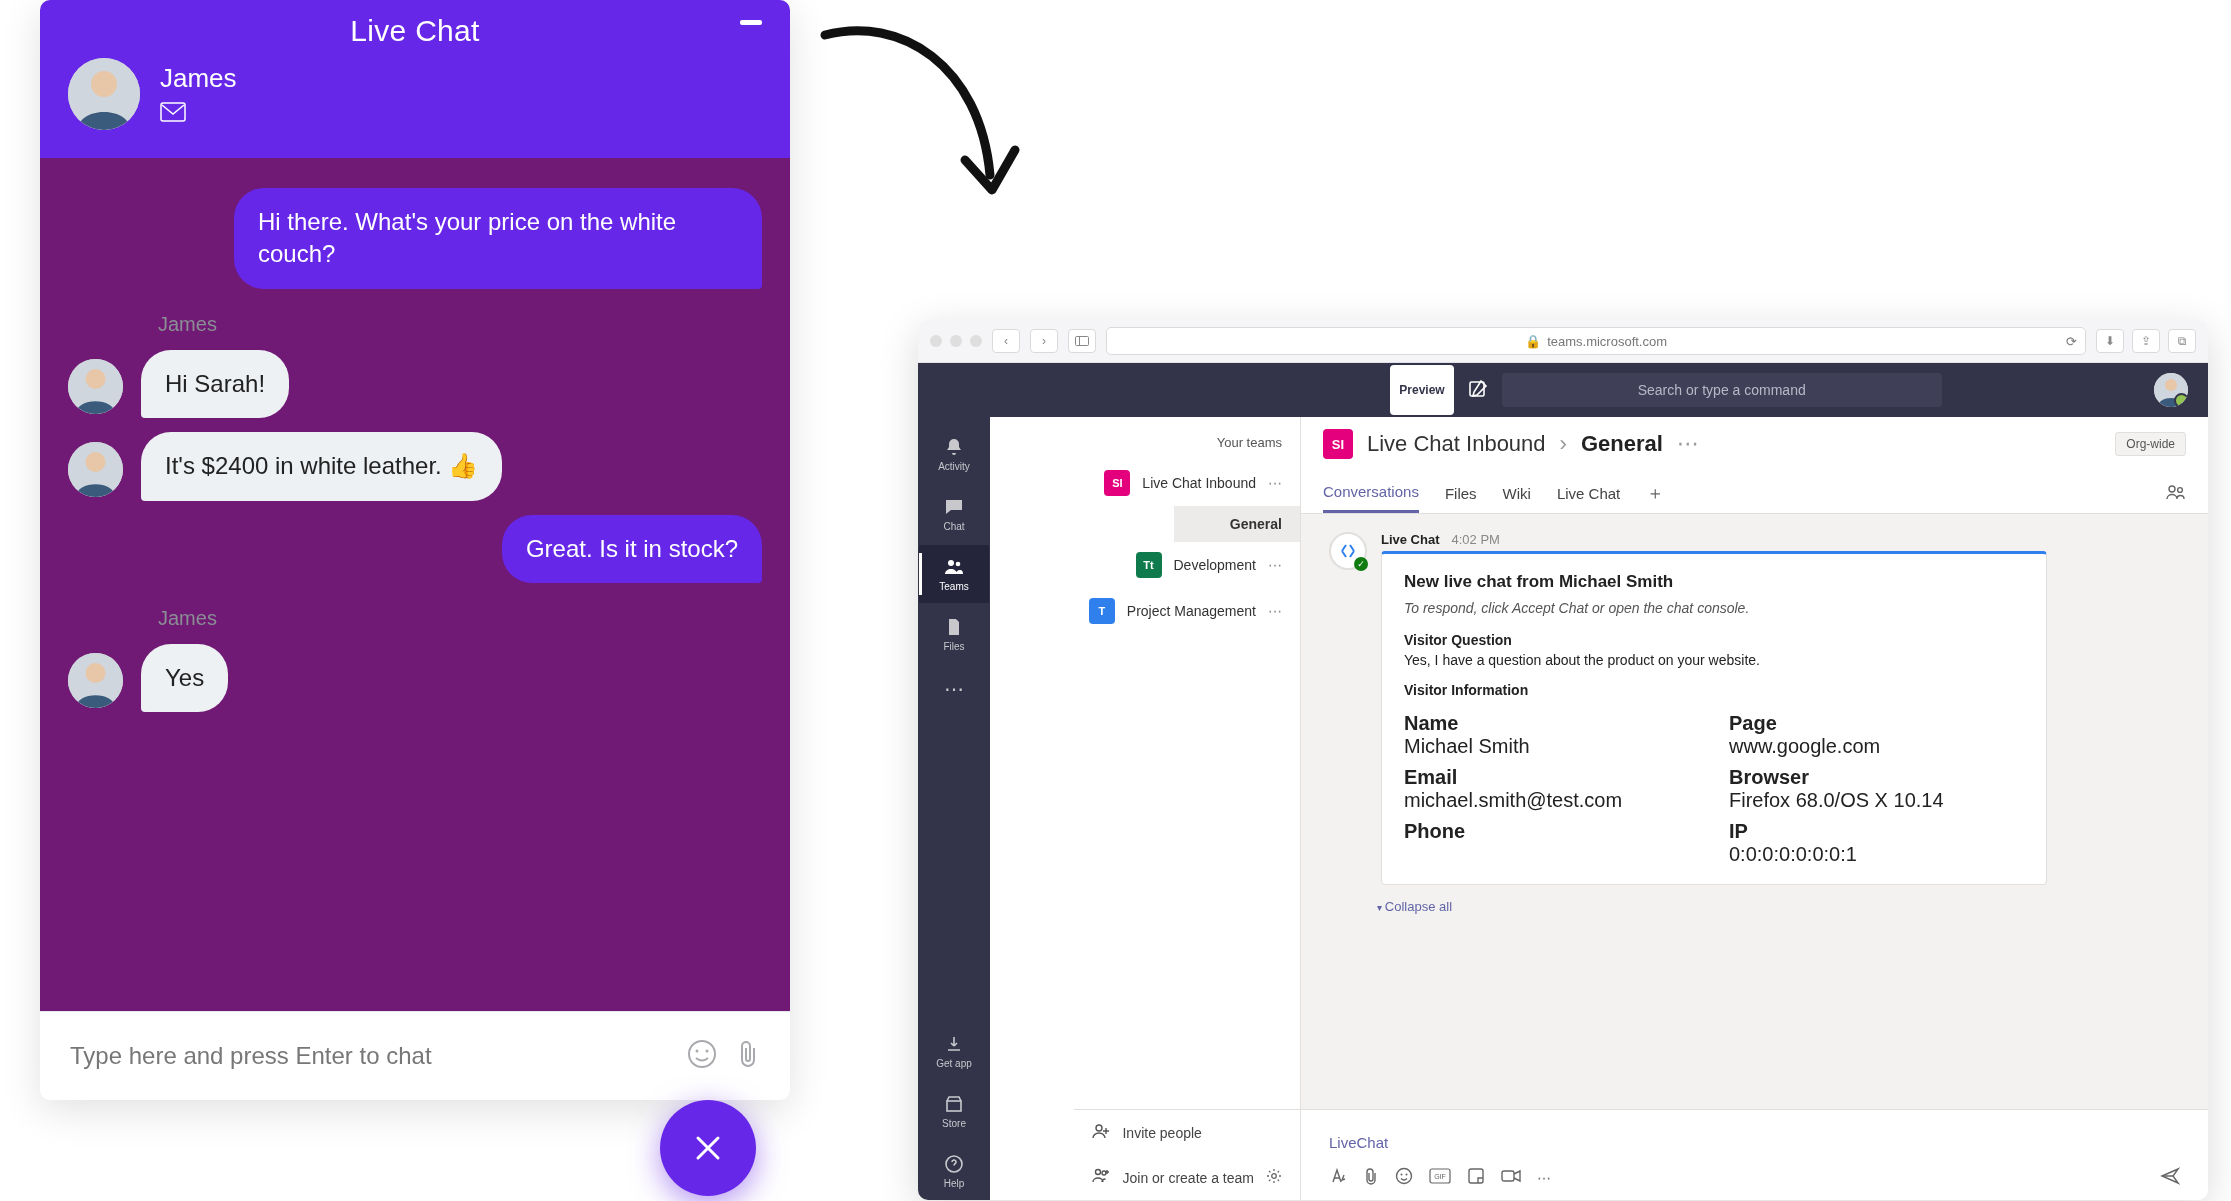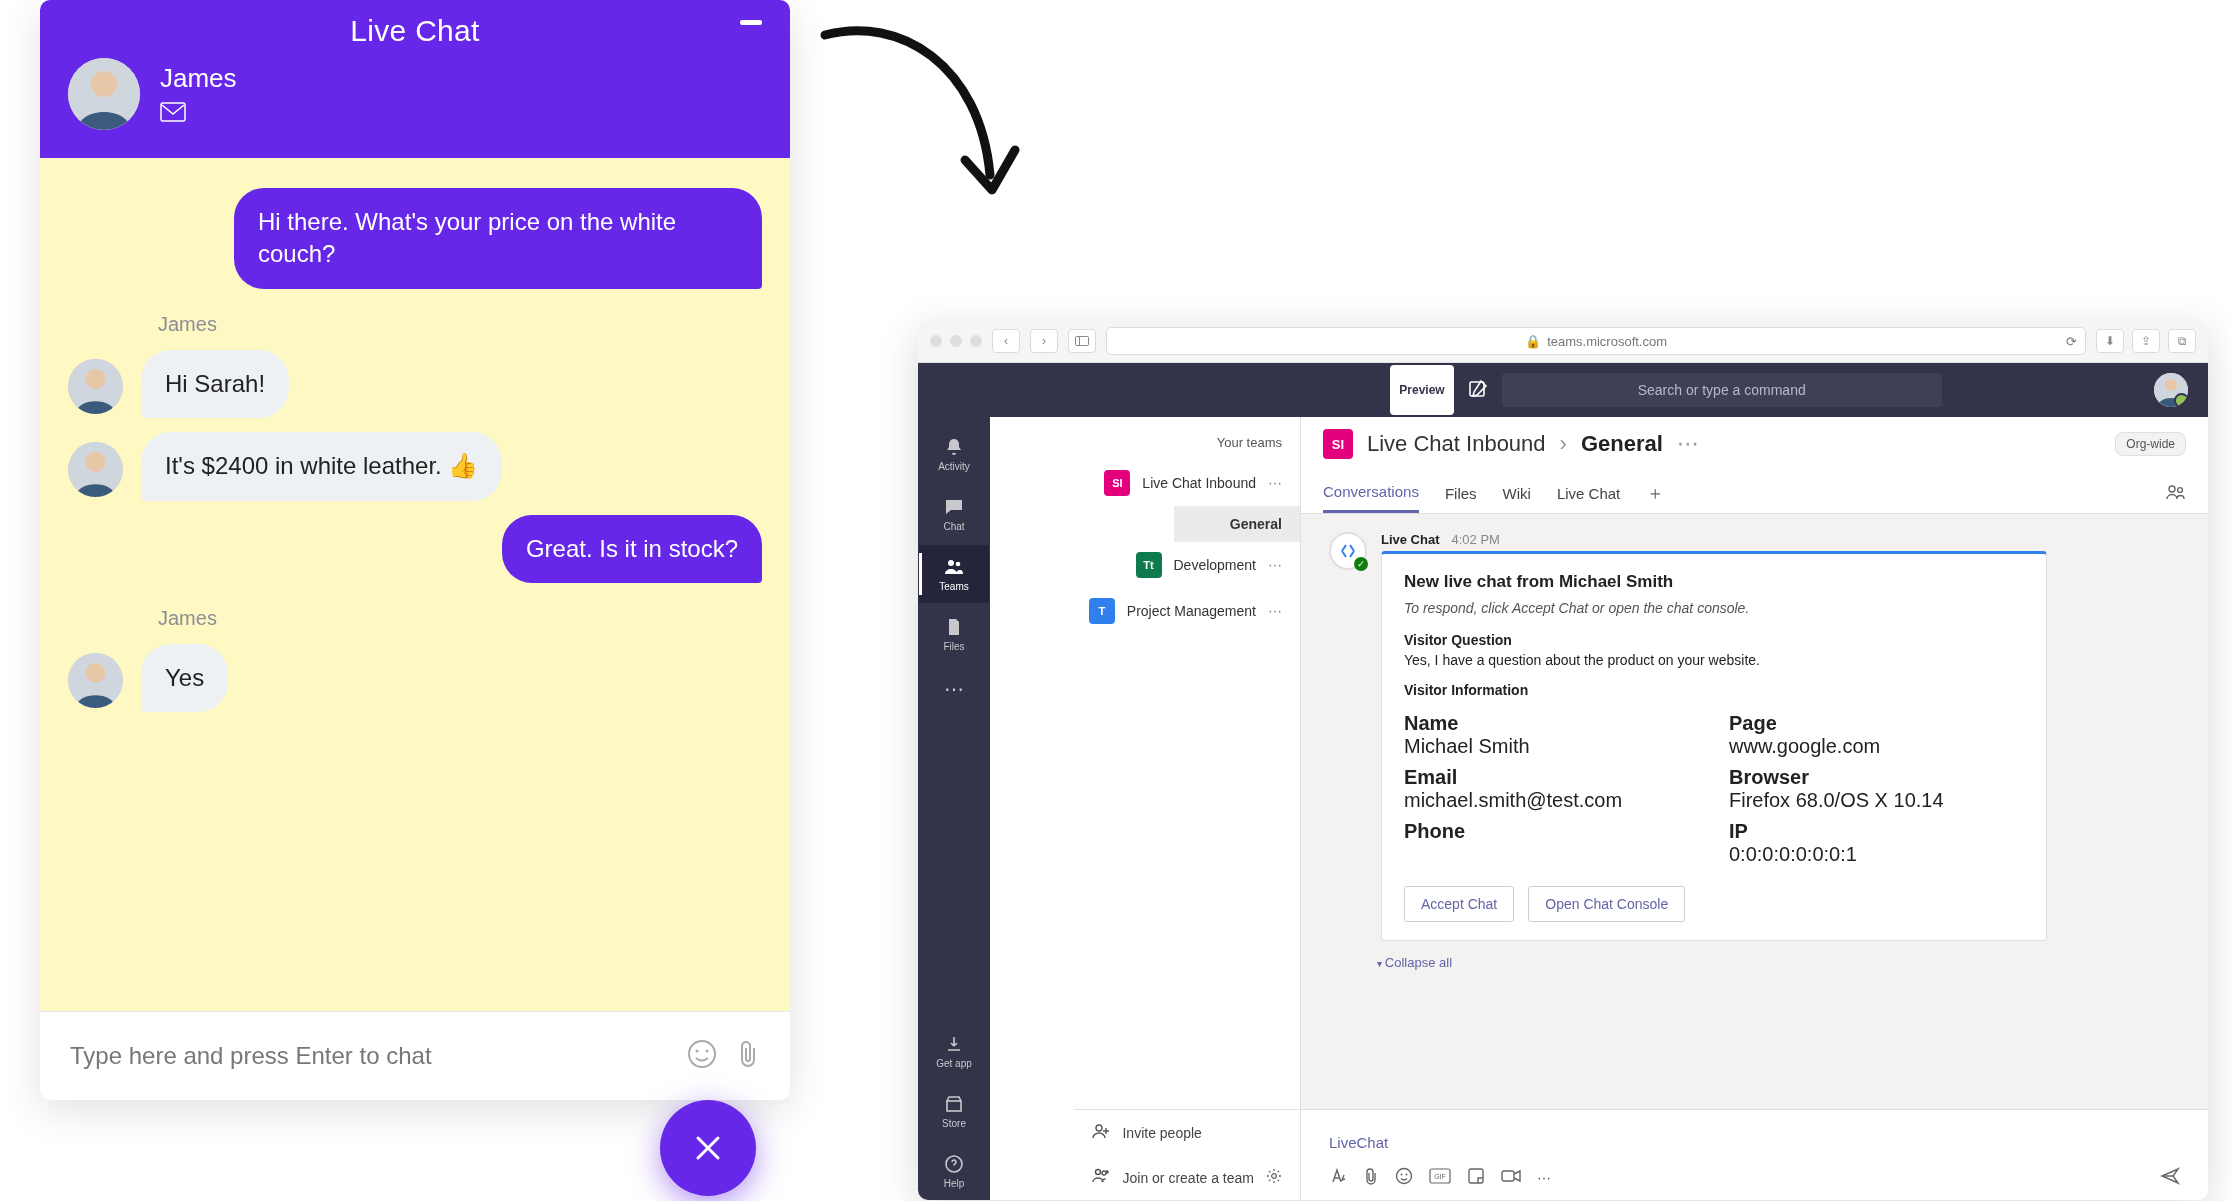--- a/index.html
+++ b/index.html
@@ -52,21 +52,21 @@
   }
   .avatar-lg{
     width:72px; height:72px; border-radius:50%; background:#d9d9d9;
     overflow:hidden; flex-shrink:0;
     display:flex; align-items:flex-end; justify-content:center;
   }
   .agent-info .agent-name{font-size:26px;}
   .mail-icon{margin-top:8px;color:#fff;}
   .chat-body{
     flex:1; overflow:auto;
-    background:#fef9c3;
+    background:#701a75;
     padding:30px 28px 10px;
     display:flex; flex-direction:column; gap:14px;
   }
   .bubble{
     max-width:480px;
     padding:18px 24px;
     border-radius:30px;
     font-size:24px;
     line-height:1.35;
   }
@@ -204,21 +204,21 @@
     background:#fff;border-bottom:1px solid var(--teams-border);
     padding:12px 22px 0;
   }
   .crumb{display:flex;align-items:center;gap:14px;font-size:22px;}
   .crumb .sq-big{width:30px;height:30px;border-radius:4px;background:#E4007C;color:#fff;display:flex;align-items:center;justify-content:center;font-size:13px;font-weight:600;}
   .crumb-name{font-weight:400;color:#333;}
   .crumb-general{font-weight:700;color:#222;}
   .crumb-caret{color:#999;}
   .org-badge{
     margin-left:auto;font-size:12px;background:#F3F2F1;border:1px solid #E1DFDD;
-    padding:4px 10px;border-radius:8px;color:#555;
+    padding:4px 10px;border-radius:3px;color:#555;
   }
   .tabs{display:flex;gap:26px;margin-top:14px;align-items:center;}
   .tab{padding:10px 0;font-size:15px;color:#444;cursor:pointer;}
   .tab.active{color:var(--teams-link);border-bottom:3px solid var(--teams-link);font-weight:500;}
   .tab-plus{color:#666;font-size:18px;}
   .tab-right{margin-left:auto;color:#666;}
 
   .thread{flex:1;overflow:auto;padding:18px 28px;}
   .card-wrap{display:flex;gap:14px;}
   .connector-icon{
@@ -556,24 +556,20 @@
                 <div>Michael Smith</div>
                 <div>www.google.com</div>
                 <div class="k">Email</div>
                 <div class="k">Browser</div>
                 <div>michael.smith@test.com</div>
                 <div>Firefox 68.0/OS X 10.14</div>
                 <div class="k">Phone</div>
                 <div class="k">IP</div>
                 <div></div>
                 <div>0:0:0:0:0:0:0:1</div>
-              </div>
-              <div class="card-actions">
-                <button class="card-btn">Accept Chat</button>
-                <button class="card-btn">Open Chat Console</button>
               </div>
             </div>
           </div>
         </div>
         <div class="collapse">Collapse all</div>
       </div>
 
       <div class="composer">
         <div class="reply">LiveChat</div>
         <div class="composer-tools">

